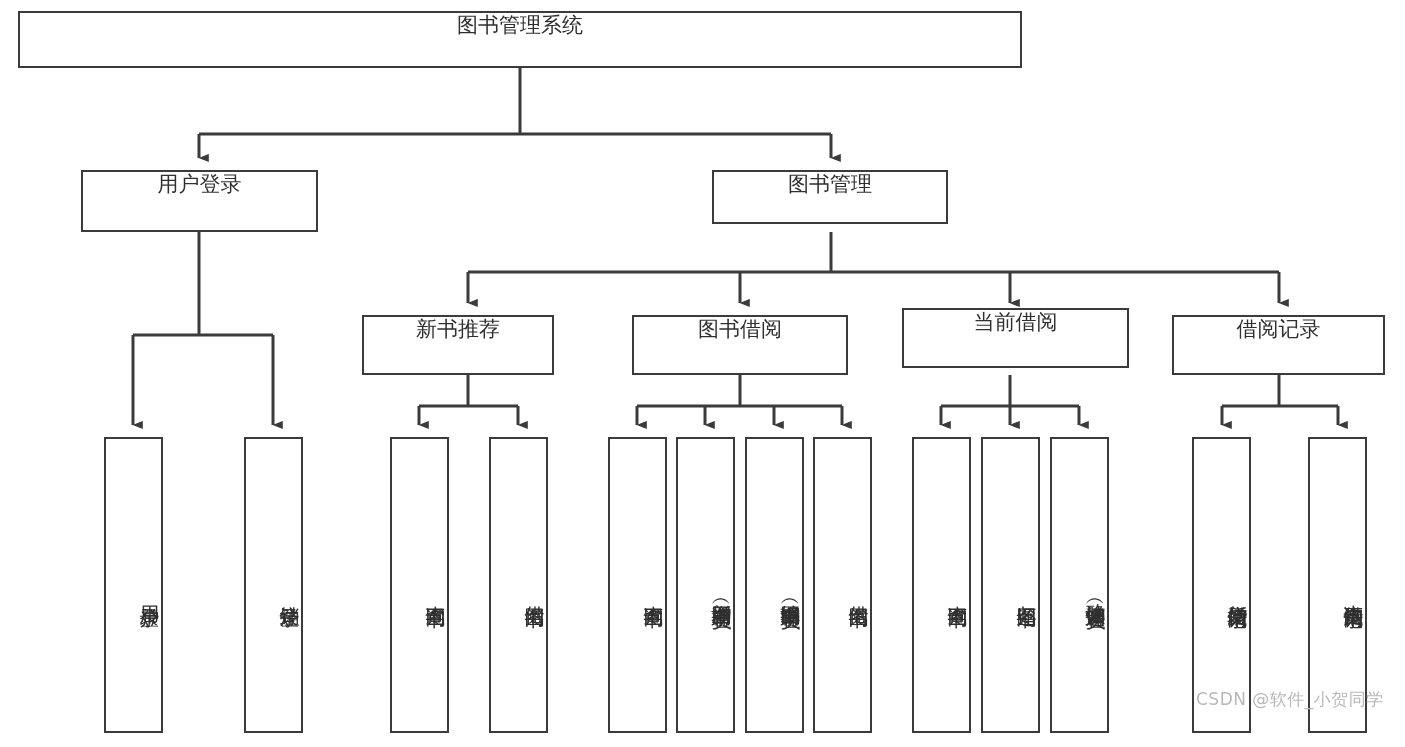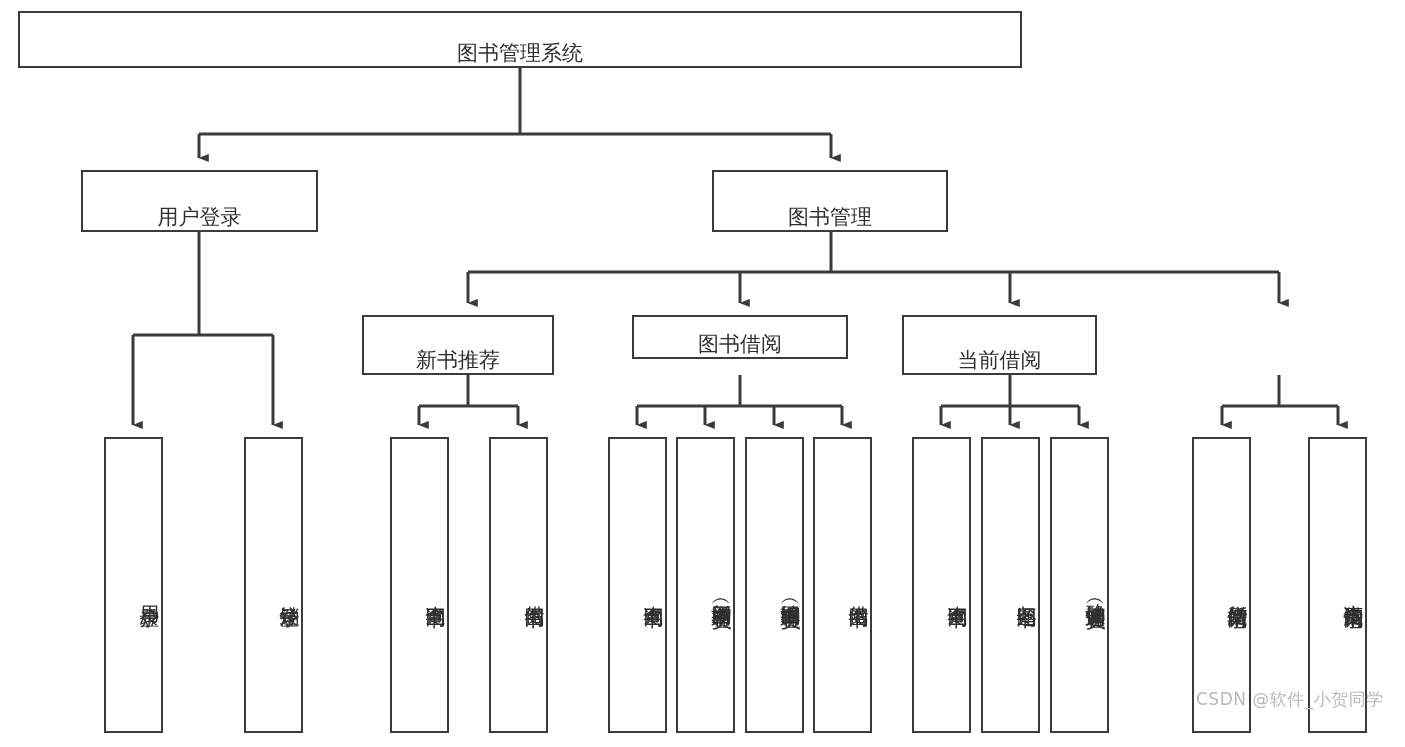--- a/index.html
+++ b/index.html
@@ -25,21 +25,21 @@
     width: 1405px;
     height: 747px;
     pointer-events: none;
   }
   .node {
     position: absolute;
     box-sizing: border-box;
     border: 2px solid #3b3b3b;
     background: #ffffff;
     display: flex;
-    align-items: flex-end;
+    align-items: flex-start;
     justify-content: center;
     color: #2f2f2f;
     line-height: 1.18;
     text-align: center;
   }
   .node.root {
     font-size: 21px;
   }
   .node.branch {
     font-size: 21px;
@@ -126,32 +126,35 @@
     </g>
   </svg>
 
   <div class="node root" style="left:18px; top:11px; width:1004px; height:57px;">
     <span class="label">图书管理系统</span>
   </div>
 
   <div class="node branch" style="left:81px; top:170px; width:237px; height:62px;">
     <span class="label">用户登录</span>
   </div>
-  <div class="node branch" style="left:712px; top:170px; width:236px; height:62px;">
+  <div class="node branch" style="left:712px; top:170px; width:236px; height:54px;">
     <span class="label">图书管理</span>
   </div>
 
   <div class="node branch" style="left:362px; top:315px; width:192px; height:60px;">
     <span class="label">新书推荐</span>
   </div>
-  <div class="node branch" style="left:632px; top:315px; width:216px; height:44px;">
+  <div class="node branch" style="left:632px; top:315px; width:216px; height:60px;">
     <span class="label">图书借阅</span>
   </div>
-  <div class="node branch" style="left:902px; top:315px; width:195px; height:60px;">
+  <div class="node branch" style="left:902px; top:308px; width:227px; height:60px;">
     <span class="label">当前借阅</span>
+  </div>
+  <div class="node branch" style="left:1172px; top:315px; width:213px; height:60px;">
+    <span class="label">借阅记录</span>
   </div>
 
   <div class="node leaf" style="left:104px; top:437px; width:59px; height:296px;">
     <span class="label">用户登录</span>
   </div>
   <div class="node leaf" style="left:244px; top:437px; width:59px; height:296px;">
     <span class="label">注销登录</span>
   </div>
 
   <div class="node leaf" style="left:390px; top:437px; width:59px; height:296px;">

